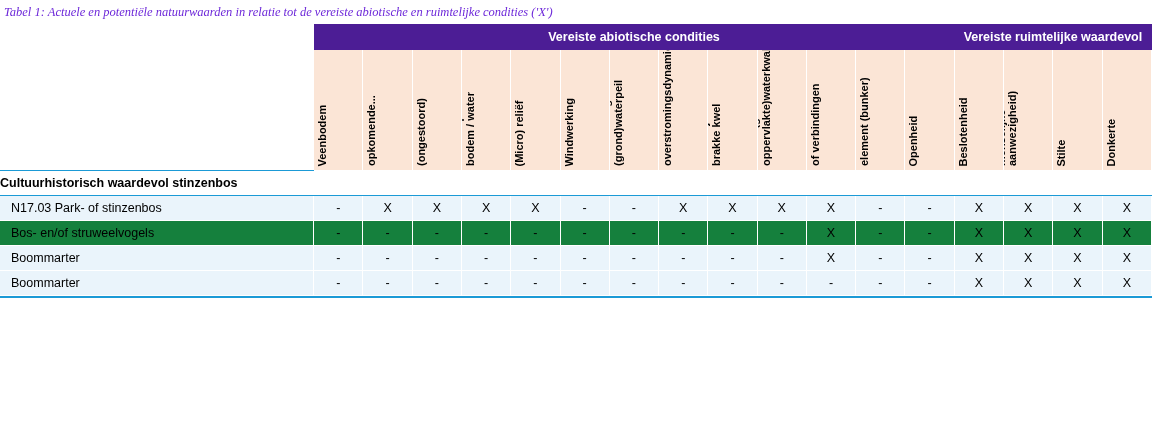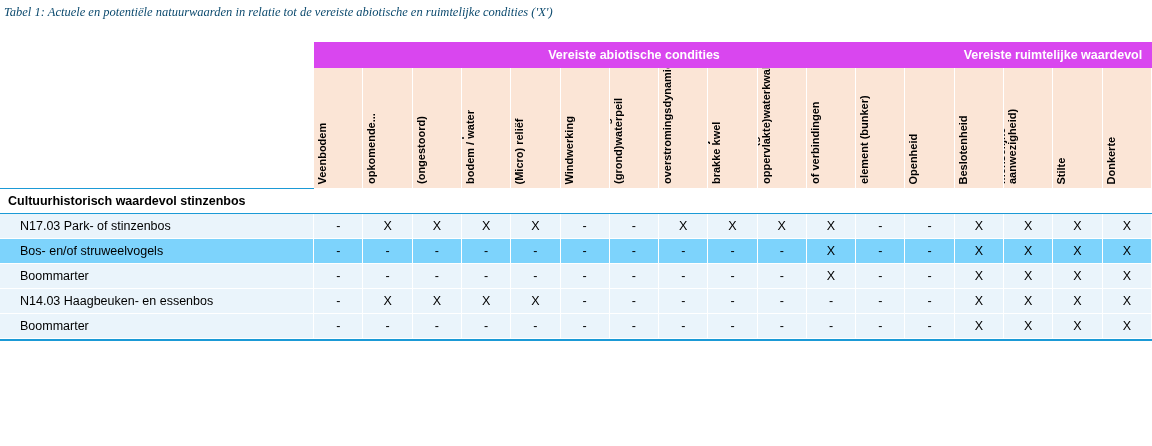--- a/index.html
+++ b/index.html
@@ -17,37 +17,37 @@
   }
   .page {
     position: relative;
     width: 1152px;
     height: 446px;
   }
   .caption {
     font-family: "Liberation Serif", serif;
     font-style: italic;
     font-size: 12.5px;
-    color: #0c4a6e;
-    padding: 5px 4px 22px 4px;
+    color: #6d28d9;
+    padding: 5px 4px 4px 4px;
     white-space: nowrap;
   }
   table.matrix {
     border-collapse: collapse;
     width: 1152px;
     table-layout: fixed;
   }
   table.matrix td, table.matrix th {
     padding: 0;
     margin: 0;
     vertical-align: middle;
   }
   
   .band {
-    background: #d946ef;
+    background: #4c1d95;
     color: #ffffff;
     font-weight: bold;
     font-size: 12.5px;
     text-align: center;
     height: 26px;
     border: none;
   }
   .band-blank {
     background: #ffffff;
     border: none;
@@ -84,38 +84,37 @@
   
   tr.section td {
     background: #ffffff;
     font-weight: bold;
     font-size: 12.5px;
     height: 24px;
     border-top: 1px solid #1B9AD6;
     border-bottom: 1px solid #1B9AD6;
   }
   tr.section td.label {
-    padding-left: 8px;
     text-align: left;
     margin-top: 20px;
   }
   
   tr.data td {
     height: 24px;
     font-size: 12.5px;
     text-align: center;
     border-bottom: 1px solid #ffffff;
   }
   tr.data td.label {
     text-align: left;
-    padding-left: 20px;
+    padding-left: 11px;
     margin-left: 8px;
   }
   tr.data.odd td { background: #EAF4FB; }
-  tr.data.even td { background: #7dd3fc; }
+  tr.data.even td { background: #15803d; }
   tr.data td.cell { border-right: 1px solid #ffffff; }
   tr.data td.label { border-right: 1px solid #ffffff; }
   .botline td {
     border-bottom: 2px solid #1B9AD6;
     height: 0;
     padding: 0;
     font-size: 0;
     line-height: 0;
   }
 </style>
@@ -266,40 +265,20 @@
           <td class="cell">-</td>
           <td class="cell">X</td>
           <td class="cell">-</td>
           <td class="cell">-</td>
           <td class="cell">X</td>
           <td class="cell">X</td>
           <td class="cell">X</td>
           <td class="cell">X</td>
         </tr>
         <tr class="data odd">
-          <td class="label">N14.03 Haagbeuken- en essenbos</td>
-          <td class="cell">-</td>
-          <td class="cell">X</td>
-          <td class="cell">X</td>
-          <td class="cell">X</td>
-          <td class="cell">X</td>
-          <td class="cell">-</td>
-          <td class="cell">-</td>
-          <td class="cell">-</td>
-          <td class="cell">-</td>
-          <td class="cell">-</td>
-          <td class="cell">-</td>
-          <td class="cell">-</td>
-          <td class="cell">-</td>
-          <td class="cell">X</td>
-          <td class="cell">X</td>
-          <td class="cell">X</td>
-          <td class="cell">X</td>
-        </tr>
-        <tr class="data odd">
           <td class="label">Boommarter</td>
           <td class="cell">-</td>
           <td class="cell">-</td>
           <td class="cell">-</td>
           <td class="cell">-</td>
           <td class="cell">-</td>
           <td class="cell">-</td>
           <td class="cell">-</td>
           <td class="cell">-</td>
           <td class="cell">-</td>

